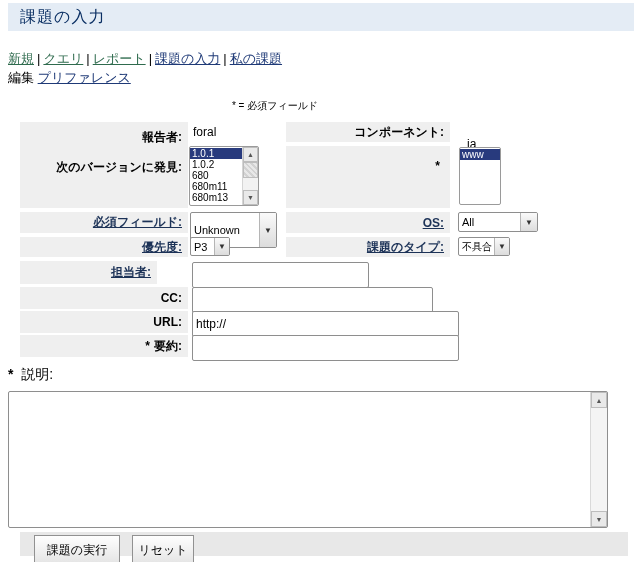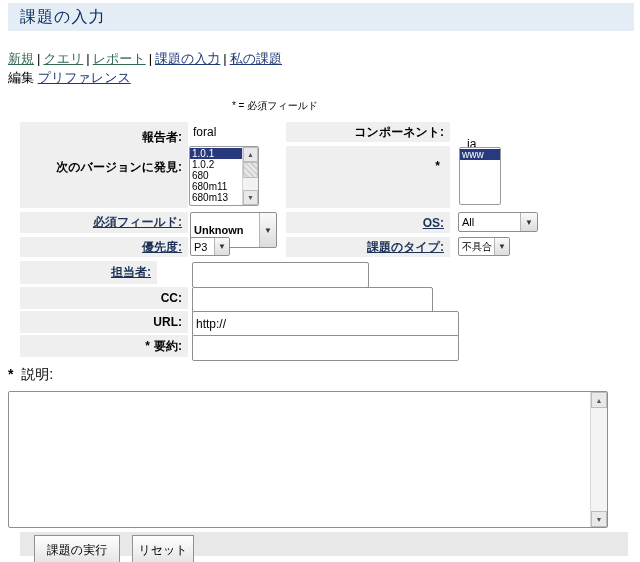--- a/index.html
+++ b/index.html
@@ -128,21 +128,21 @@
 </div>
 <div class="abs listbox" style="left:459px;top:147px;width:42px;height:58px;">
   <div class="list-items">
     <div class="list-item selected">www</div>
   </div>
 </div>
 
 <div class="abs cell" style="left:20px;top:212px;width:168px;height:21px;">
   <a class="lbl-link">必須フィールド:</a>
 </div>
-<div class="abs combo" style="left:190px;top:212px;width:87px;height:36px;font-weight:bold;">
+<div class="abs combo" style="left:190px;top:212px;width:87px;height:36px;">
   <span class="ctext">Unknown</span>
   <span class="cbtn">▼</span>
 </div>
 <div class="abs cell" style="left:286px;top:212px;width:164px;height:21px;">
   <a class="lbl-link">OS:</a>
 </div>
 <div class="abs combo" style="left:458px;top:212px;width:80px;height:20px;">
   <span class="ctext">All</span>
   <span class="cbtn">▼</span>
 </div>

